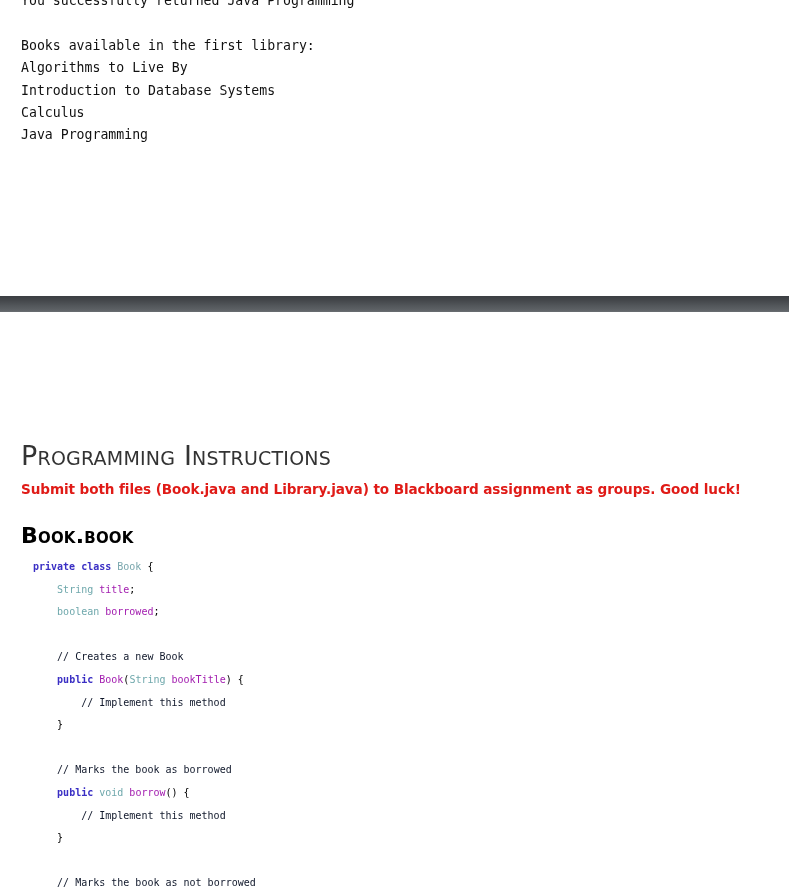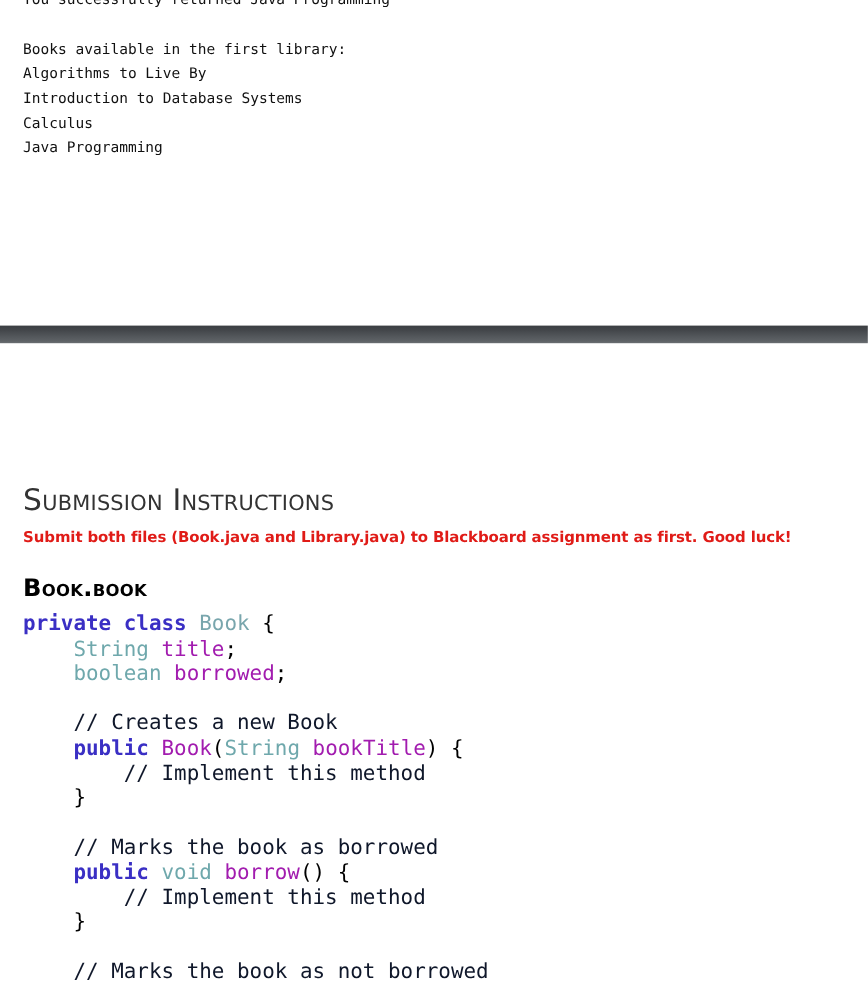--- a/index.html
+++ b/index.html
@@ -91,25 +91,25 @@
     font-size: 13.6px;
     font-weight: 700;
     color: #e01b17;
     white-space: nowrap;
     letter-spacing: -0.1px;
   }
 
   
   .code-block {
     position: absolute;
-    left: 21px;
+    left: 33px;
     top: 556px;
     width: 745px;
     font-family: "DejaVu Sans Mono", "Liberation Mono", monospace;
-    font-size: 19px;
+    font-size: 10px;
     line-height: 22.6px;
     white-space: pre;
     color: #000000;
   }
   .code-line {
     white-space: pre;
     min-height: 22.6px;
   }
   .code-line.blank {
     height: 22.6px;
@@ -124,21 +124,21 @@
 </style>
 </head>
 <body>
 
 <div class="page">
 
   <div class="console-block" id="console-block"><div class="console-line">You successfully returned Java Programming</div><div class="console-line blank"></div><div class="console-line">Books available in the first library:</div><div class="console-line">Algorithms to Live By</div><div class="console-line">Introduction to Database Systems</div><div class="console-line">Calculus</div><div class="console-line">Java Programming</div></div>
 
   <div class="divider-bar"></div>
 
-  <div class="heading-smallcaps" id="submission-heading">Submission Instructions</div>
+  <div class="heading-smallcaps" id="submission-heading">Programming Instructions</div>
 
-  <div class="red-note">Submit both files (Book.java and Library.java) to Blackboard assignment as first. Good luck!</div>
+  <div class="red-note">Submit both files (Book.java and Library.java) to Blackboard assignment as groups. Good luck!</div>
 
   <div class="heading-smallcaps" id="book-java-heading">Book.book</div>
 
   <div class="code-block" id="code-block"><div class="code-line"><span class="tok-kw">private class </span><span class="tok-cls">Book</span><span class="tok-plain"> {</span></div><div class="code-line"><span>    </span><span class="tok-type">String </span><span class="tok-ident">title</span><span class="tok-plain">;</span></div><div class="code-line"><span>    </span><span class="tok-type">boolean </span><span class="tok-ident">borrowed</span><span class="tok-plain">;</span></div><div class="code-line blank"></div><div class="code-line"><span>    </span><span class="tok-comment">// Creates a new Book</span></div><div class="code-line"><span>    </span><span class="tok-kw">public </span><span class="tok-ident">Book</span><span class="tok-plain">(</span><span class="tok-type">String </span><span class="tok-ident">bookTitle</span><span class="tok-plain">) {</span></div><div class="code-line"><span>        </span><span class="tok-comment">// Implement this method</span></div><div class="code-line"><span>    </span><span class="tok-plain">}</span></div><div class="code-line blank"></div><div class="code-line"><span>    </span><span class="tok-comment">// Marks the book as borrowed</span></div><div class="code-line"><span>    </span><span class="tok-kw">public </span><span class="tok-type">void </span><span class="tok-ident">borrow</span><span class="tok-plain">() {</span></div><div class="code-line"><span>        </span><span class="tok-comment">// Implement this method</span></div><div class="code-line"><span>    </span><span class="tok-plain">}</span></div><div class="code-line blank"></div><div class="code-line"><span>    </span><span class="tok-comment">// Marks the book as not borrowed</span></div></div>
 
 </div>
 
 </body></html>

